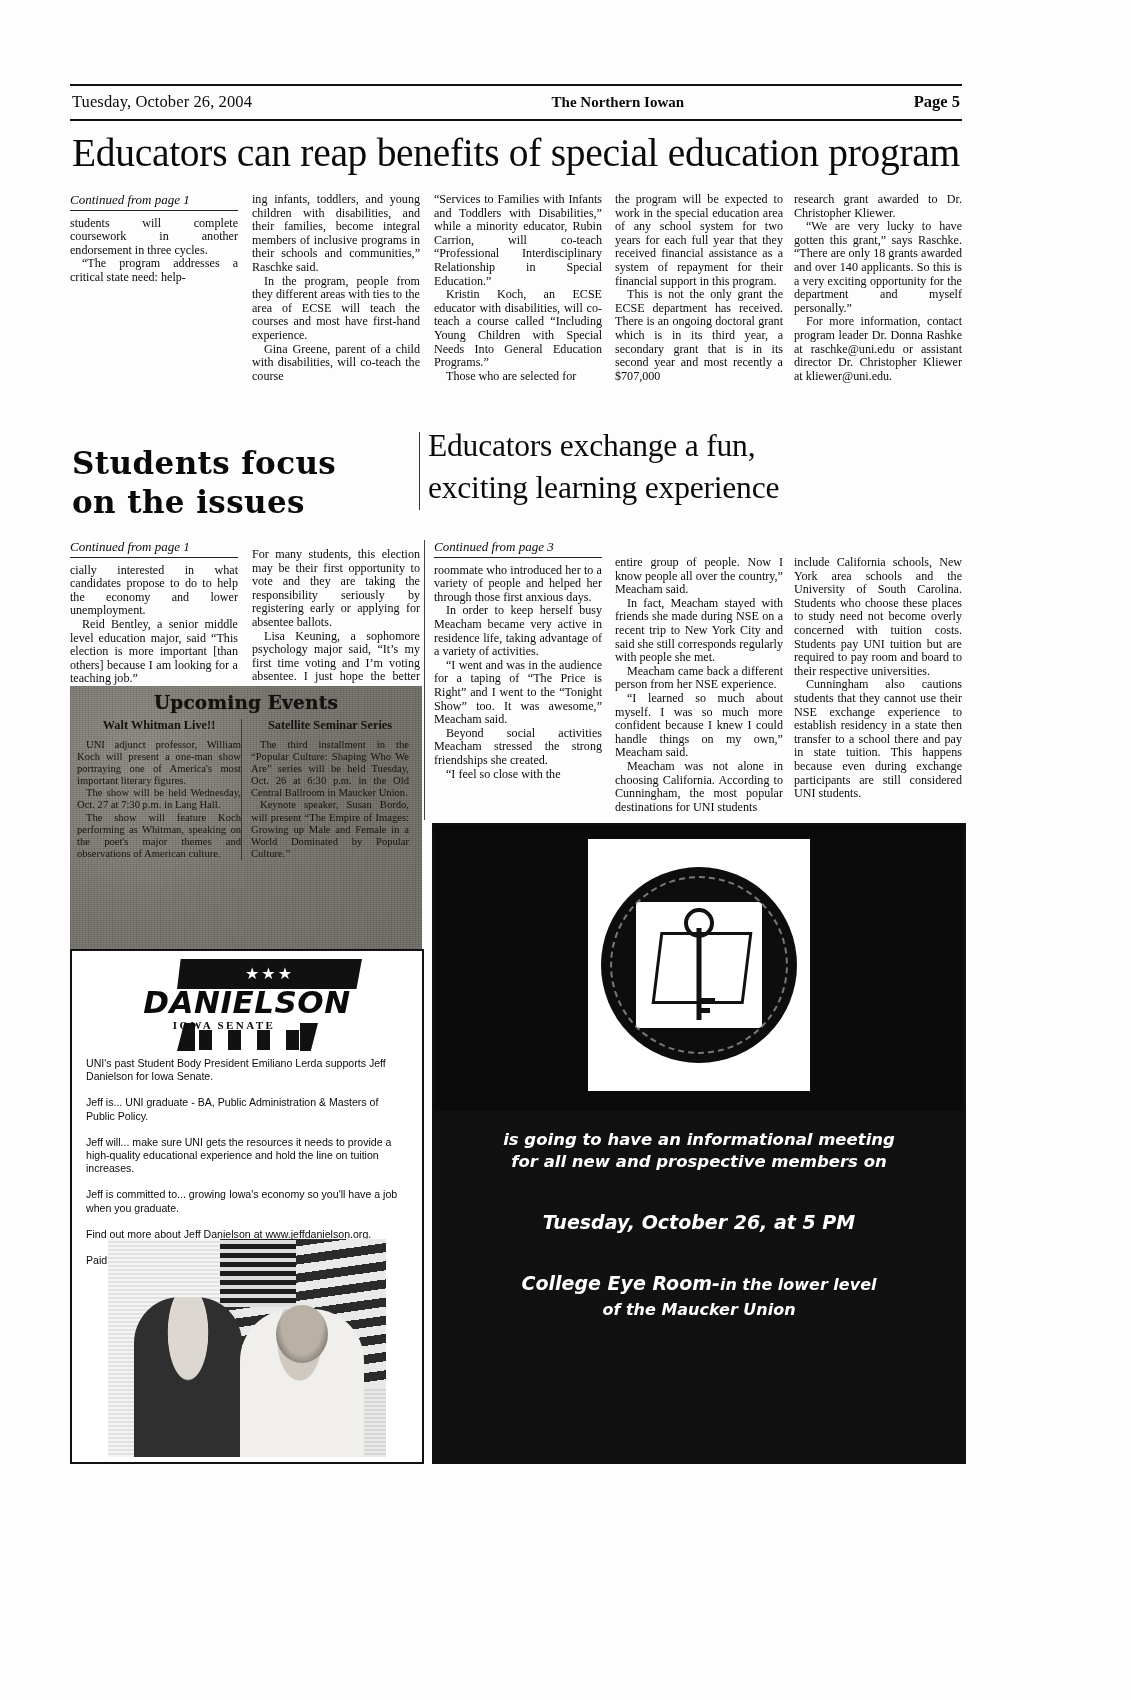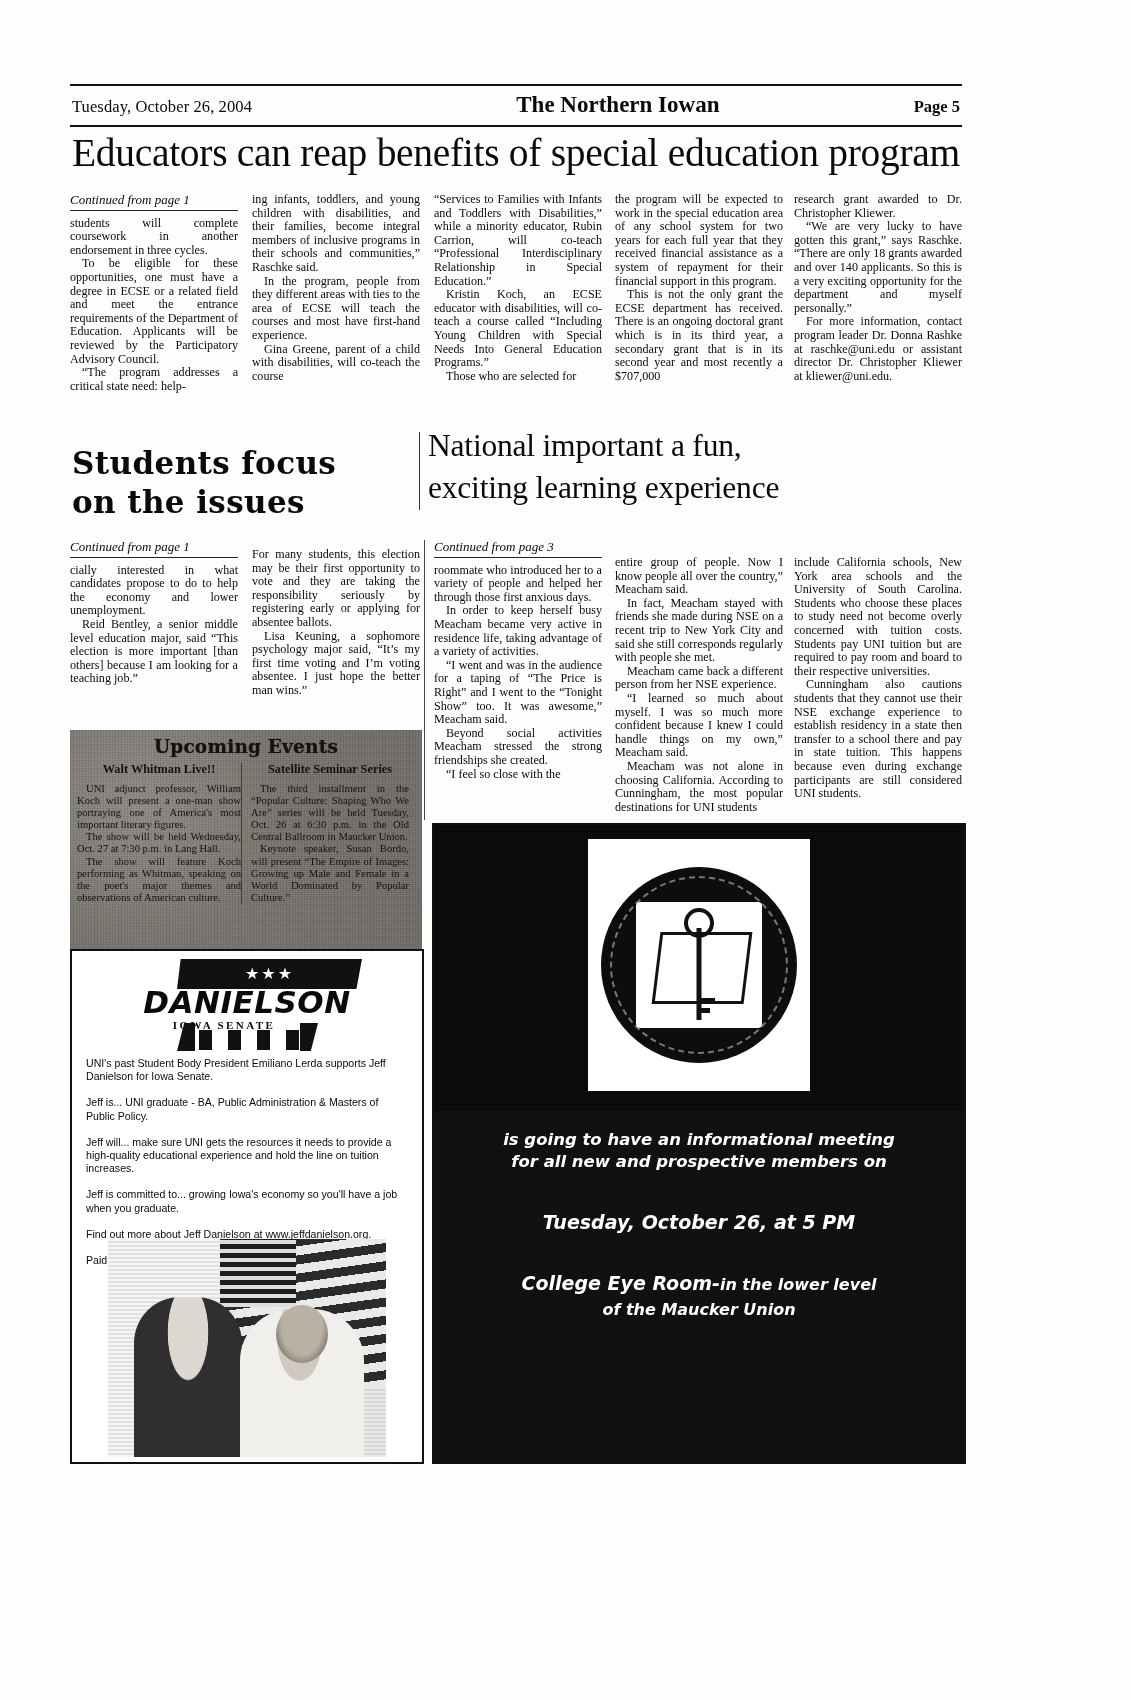--- a/index.html
+++ b/index.html
@@ -31,21 +31,21 @@
   }
   .rule-top { border-top: 2.5px solid #111; width: 100%; }
   .rule-bot { border-top: 2.5px solid #111; width: 100%; margin-top: 2px;}
   .masthead-row {
     display: flex;
     align-items: baseline;
     justify-content: space-between;
     padding: 6px 2px 5px 2px;
   }
   .mh-date { font-size: 16.5px; letter-spacing: .1px;}
-  .mh-title { font-size: 23px; font-weight: bold; margin-left: 70px;}
+  .mh-title { font-size: 15px; font-weight: bold; margin-left: 70px;}
   .mh-page { font-size: 16.5px; font-weight: bold; }
 
   
   .headline-main {
     position: absolute;
     left: 70px; top: 133px;
     width: 892px;
     text-align: center;
     font-size: 39.5px;
     font-weight: normal;
@@ -134,21 +134,20 @@
   .events-box {
     position: absolute;
     left: 70px; top: 686px;
     width: 352px; height: 305px;
     background:
       repeating-linear-gradient(0deg, rgba(0,0,0,.05) 0 1px, rgba(255,255,255,.04) 1px 2px),
       repeating-linear-gradient(90deg, rgba(0,0,0,.06) 0 1px, rgba(255,255,255,.03) 1px 3px),
       radial-gradient(circle at 20% 25%, #8e8a84 0%, #77736d 40%, #6d6963 100%);
     overflow: hidden;
     color: #14120f;
-    margin-top: 44px;
   }
   .events-title {
     text-align: center;
     font-size: 18.5px;
     font-weight: bold;
     padding-top: 6px;
     letter-spacing: .2px;
     font-family: "DejaVu Serif","Liberation Serif",serif;
     text-shadow: 0 0 1px rgba(0,0,0,.6);
   }
@@ -379,21 +378,20 @@
     </div>
     <div class="rule-bot"></div>
   </div>
 
   <div class="headline-main">Educators can reap benefits of special education program</div>
 
   <div class="col a1c a1c1">
     <div class="contfrom">Continued from page 1</div>
     <div class="cont-rule"></div>
     <p class="noind">students will complete coursework in another endorsement in three cycles.</p>
-    <p>To be eligible for these opportunities, one must have a degree in ECSE or a related field and meet the entrance requirements of the Department of Education. Applicants will be reviewed by the Participatory Advisory Council.</p>
     <p>“The program addresses a critical state need: help-</p>
   </div>
   <div class="col a1c a1c2">
     <p class="noind">ing infants, toddlers, and young children with disabilities, and their families, become integral members of inclusive programs in their schools and communities,” Raschke said.</p>
     <p>In the program, people from they different areas with ties to the area of ECSE will teach the courses and most have first-hand experience.</p>
     <p>Gina Greene, parent of a child with disabilities, will co-teach the course</p>
   </div>
   <div class="col a1c a1c3">
     <p class="noind">“Services to Families with Infants and Toddlers with Disabilities,” while a minority educator, Rubin Carrion, will co-teach “Professional Interdisciplinary Relationship in Special Education.”</p>
     <p>Kristin Koch, an ECSE educator with disabilities, will co-teach a course called “Including Young Children with Special Needs Into General Education Programs.”</p>
@@ -408,21 +406,21 @@
     <p>“We are very lucky to have gotten this grant,” says Raschke. “There are only 18 grants awarded and over 140 applicants. So this is a very exciting opportunity for the department and myself personally.”</p>
     <p>For more information, contact program leader Dr. Donna Rashke at raschke@uni.edu or assistant director Dr. Christopher Kliewer at kliewer@uni.edu.</p>
   </div>
 
   <div class="headline-left">
     <div>Students focus</div>
     <div>on the issues</div>
   </div>
   <div class="sub-divider"></div>
   <div class="headline-right">
-    <div>National important a fun,</div>
+    <div>Educators exchange a fun,</div>
     <div>exciting learning experience</div>
   </div>
 
   <div class="vline" style="left:424px; top:540px; height:280px;"></div>
 
   <div class="col a2c a2c1">
     <div class="contfrom">Continued from page 1</div>
     <div class="cont-rule"></div>
     <p class="noind">cially interested in what candidates propose to do to help the economy and lower unemployment.</p>
     <p>Reid Bentley, a senior middle level education major, said “This election is more important [than others] because I am looking for a teaching job.”</p>

